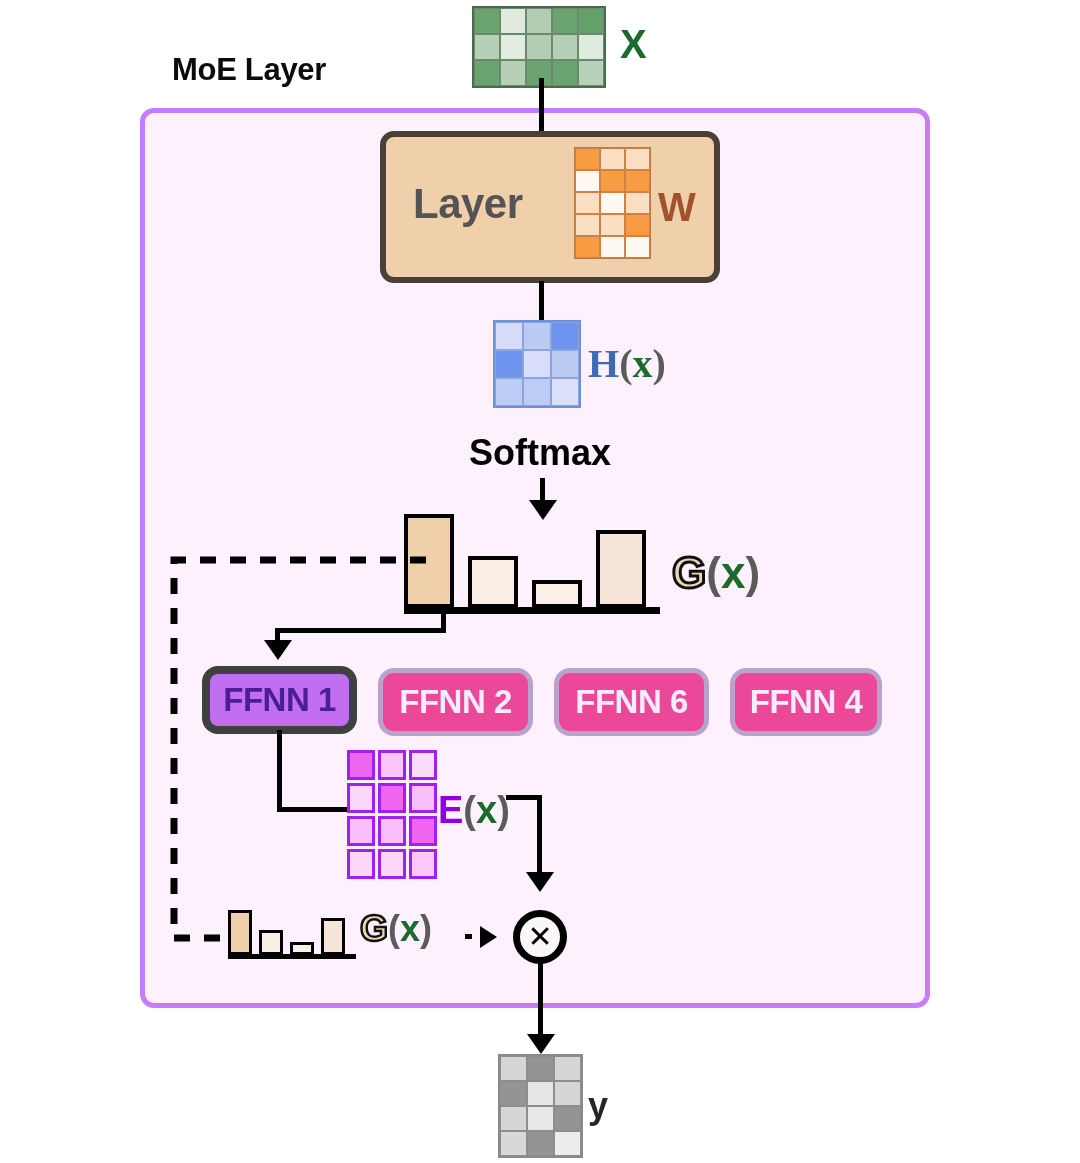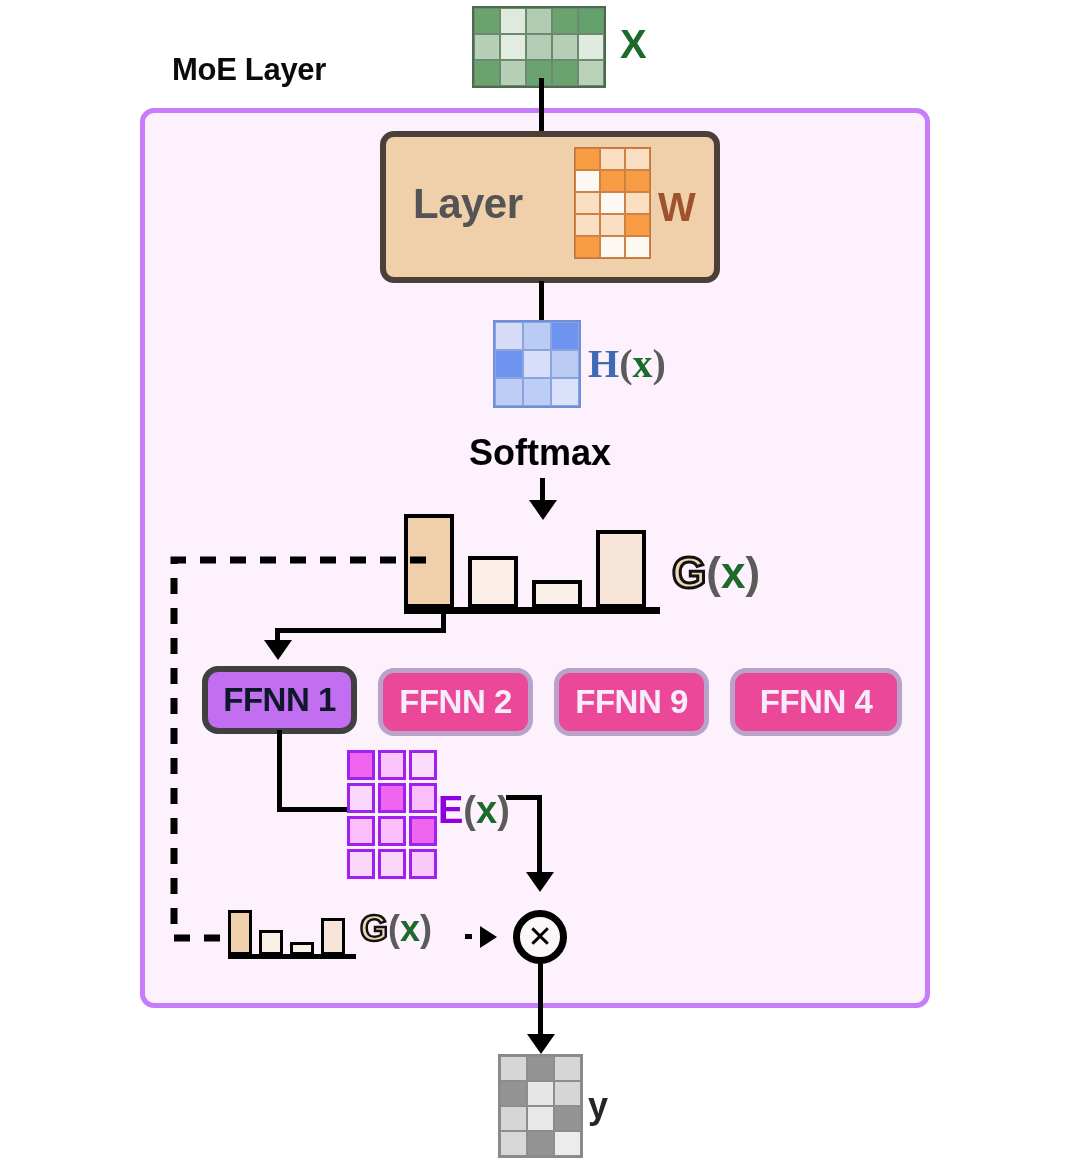--- a/index.html
+++ b/index.html
@@ -73,26 +73,26 @@
   .gfn{display:inline-block;color:#f0d5b4;
        -webkit-text-stroke:3px #111;font-weight:bold;}
   #g-label-top{left:672px;top:548px;font-size:44px;}
   #g-label-bot{left:360px;top:908px;font-size:36px;}
   #g-label-bot .gfn{-webkit-text-stroke:2.5px #111;}
 
   
   .ffnn{position:absolute;height:68px;border-radius:16px;box-sizing:border-box;
         display:flex;align-items:center;justify-content:center;
         font-size:33px;font-weight:bold;letter-spacing:-0.5px;}
-  .ffnn.active{background:#c16ef0;border:6px solid #404040;color:#0f172a;}
+  .ffnn.active{background:#c16ef0;border:8px solid #404040;color:#4c1d95;}
   .ffnn.inactive{background:#ec4899;border:5px solid #b9a3cb;color:#f6ecfc;}
   #ffnn-1{left:202px;top:666px;width:155px;}
   #ffnn-2{left:378px;top:668px;width:155px;}
   #ffnn-3{left:554px;top:668px;width:155px;}
-  #ffnn-4{left:730px;top:668px;width:172px;}
+  #ffnn-4{left:730px;top:668px;width:152px;}
 
   
   .barchart{position:absolute;}
   .bars{position:absolute;bottom:6px;left:0;display:flex;align-items:flex-end;}
   .bar{box-sizing:border-box;border:4px solid #000;}
   .baseline{position:absolute;bottom:0;left:0;height:7px;background:#000;}
   #chart-top{left:404px;top:506px;width:256px;height:108px;}
   #chart-top .bar{margin-right:14px;}
   #chart-bot{left:228px;top:905px;width:128px;height:54px;}
   #chart-bot .bars{bottom:4px;}
@@ -206,21 +206,21 @@
 <div class="ln vl abs" style="left:275px;top:628px;height:18px;"></div>
 <div class="arrow-d" style="left:264px;top:640px;"></div>
 
 <div class="ffnn active" id="ffnn-1">
     <span>FFNN 1</span>
   </div>
 <div class="ffnn inactive" id="ffnn-2">
     <span>FFNN 2</span>
   </div>
 <div class="ffnn inactive" id="ffnn-3">
-    <span>FFNN 9</span>
+    <span>FFNN 6</span>
   </div>
 <div class="ffnn inactive" id="ffnn-4">
     <span>FFNN 4</span>
   </div>
 
 <div class="ln vl abs" style="left:277px;top:730px;height:82px;"></div>
 <div class="ln hl abs" style="left:277px;top:807px;width:73px;"></div>
 
 <div class="abs matrix" id="e-matrix">
     <div class="cell" style="background: rgb(239, 101, 239);"></div>

